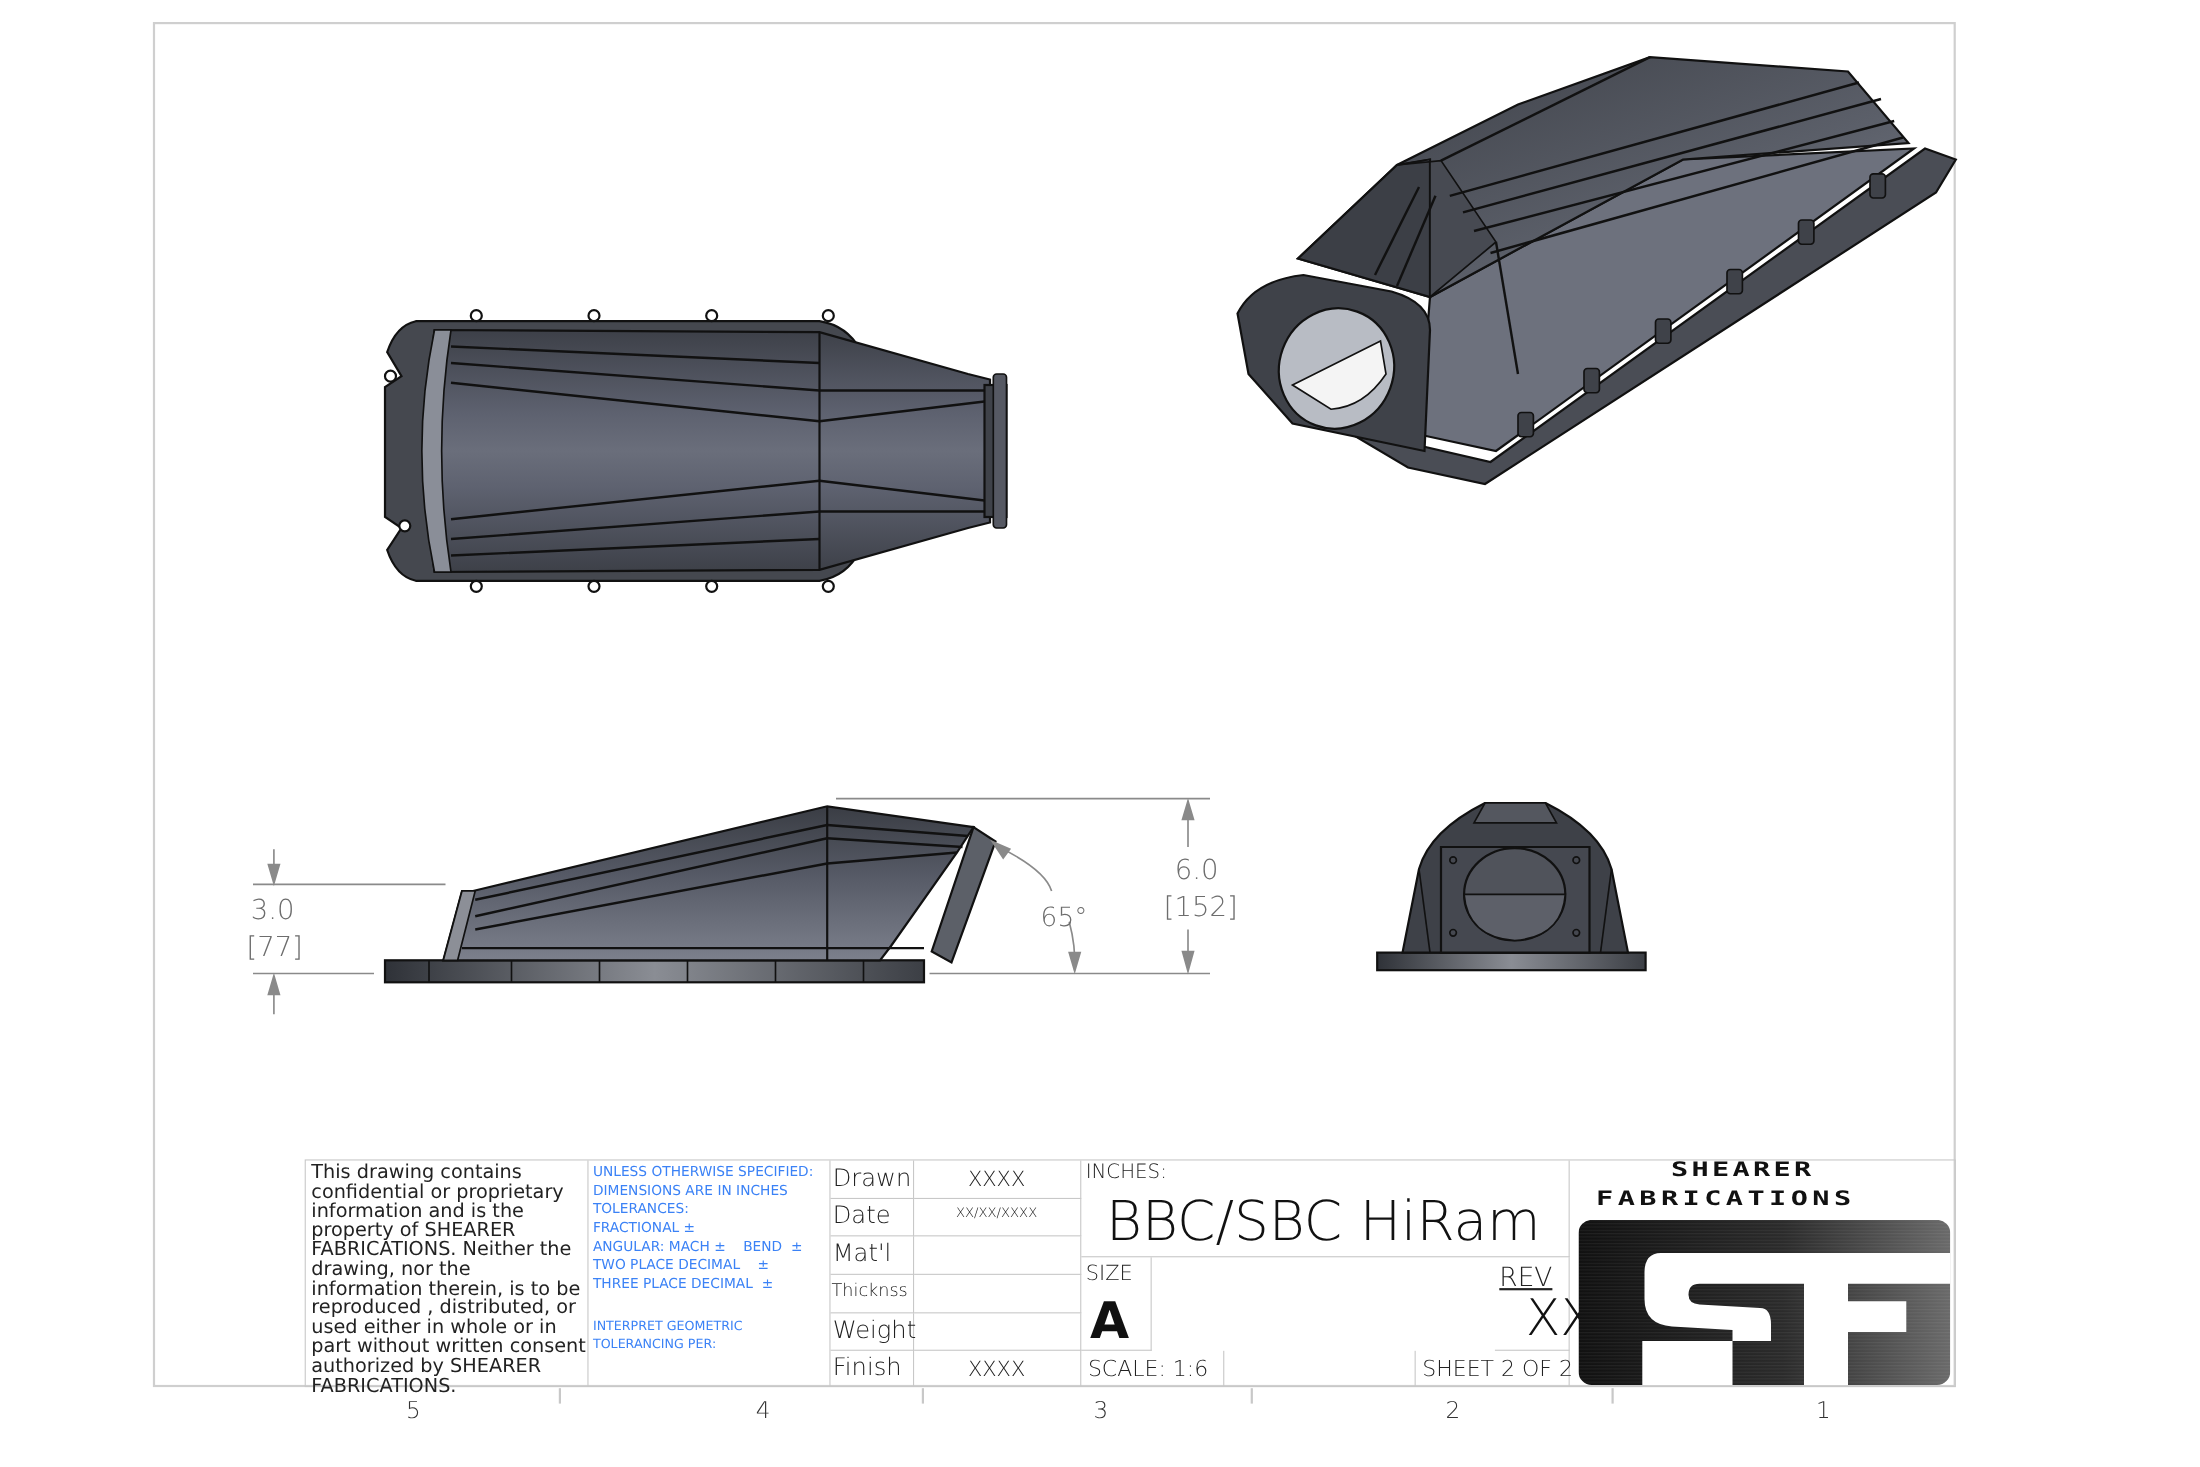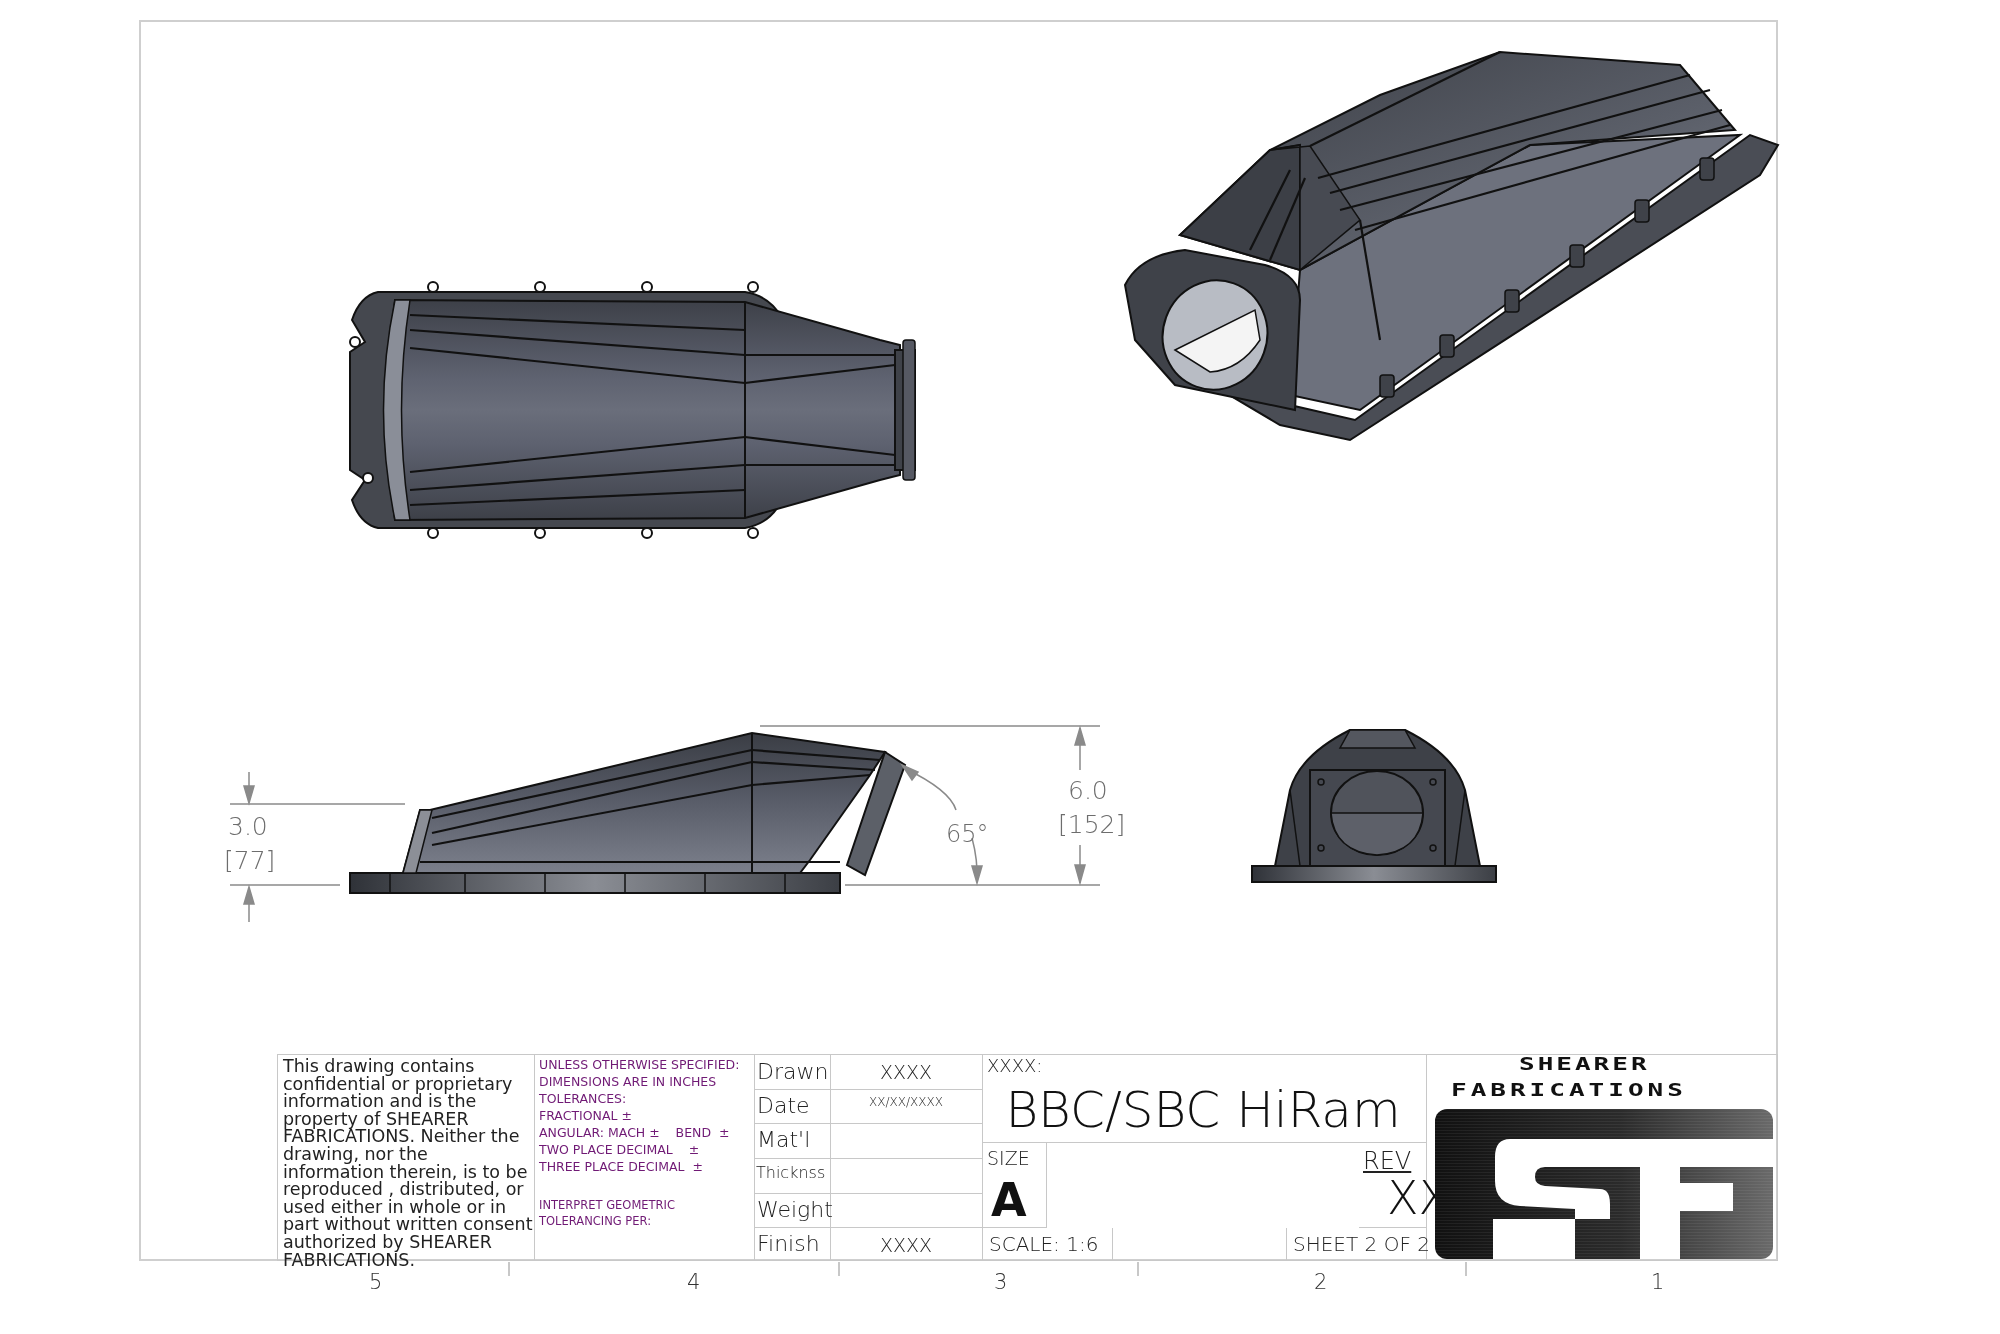--- a/index.html
+++ b/index.html
@@ -4,21 +4,21 @@
 <style>
   html,body{margin:0;padding:0;background:#ffffff;}
   body{width:2000px;height:1334px;position:relative;overflow:hidden;font-family:"DejaVu Sans","Liberation Sans",sans-serif;color:#111;}
   .abs{position:absolute;}
   .frame{position:absolute;left:139px;top:20px;width:1639px;height:1241px;border:2px solid #cfcfcf;box-sizing:border-box;}
   svg.views{position:absolute;left:0;top:0;}
   .dimtxt{position:absolute;color:#6d6d6d;font-family:"DejaVu Sans",sans-serif;font-weight:300;}
   .tb{position:absolute;border:1.5px solid #c8c8c8;box-sizing:border-box;}
   .cell{position:absolute;box-sizing:border-box;border-right:1.5px solid #c8c8c8;border-bottom:1.5px solid #c8c8c8;}
   .lbl{position:absolute;font-size:22px;color:#222;font-weight:300;white-space:nowrap;}
-  .small{font-size:12.5px;line-height:16px;color:#701a75;white-space:pre;}
+  .small{font-size:12.5px;line-height:16px;color:#3b82f6;white-space:pre;}
   .notice{font-size:17.5px;line-height:17.6px;color:#222;}
   .zone{position:absolute;top:1270px;font-size:21px;color:#333;font-weight:300;}
   .tick{position:absolute;width:1.5px;height:14px;background:#c8c8c8;top:1262px;}
   .logo-word{position:absolute;font-family:"DejaVu Sans Mono",monospace;font-weight:bold;color:#111;letter-spacing:3px;white-space:nowrap;transform:scaleY(0.7);transform-origin:center top;}
 </style>
 </head>
 <body>
 
 <div class="frame"></div>
 
@@ -258,21 +258,21 @@
 
     <div class="cell" style="left:0;top:173px;width:76px;height:32px;border-bottom:none;">
         <span class="lbl" style="left:2px;top:3px;">Finish</span>
       </div>
     <div class="cell" style="left:76px;top:173px;width:152px;height:32px;border-bottom:none;">
         <span class="lbl" style="left:0;width:150px;text-align:center;top:6px;font-size:19px;">XXXX</span>
       </div>
   </div>
 
   <div class="cell" style="left:705px;top:0;width:444px;height:88px;">
-    <span class="lbl" style="left:4px;top:0;font-size:18px;">XXXX:</span>
+    <span class="lbl" style="left:4px;top:0;font-size:18px;">INCHES:</span>
     <span class="lbl" style="left:0;width:440px;text-align:center;top:26px;font-size:50px;color:#111;">BBC/SBC HiRam</span>
   </div>
 
   <div class="cell" style="left:705px;top:88px;width:64px;height:85px;text-align:center;">
     <span class="lbl" style="left:4px;top:4px;font-size:19px;">SIZE</span>
     <span class="lbl" style="left:8px;top:30px;font-size:46px;font-weight:bold;color:#111;">A</span>
   </div>
   <div class="cell" style="left:1081px;top:88px;width:68px;height:85px;">
     <span class="lbl" style="left:4px;top:4px;font-size:24px;text-decoration:underline;">REV</span>
     <span class="lbl" style="left:2px;top:28px;font-size:46px;color:#111;margin-left:26px;">XX</span>

